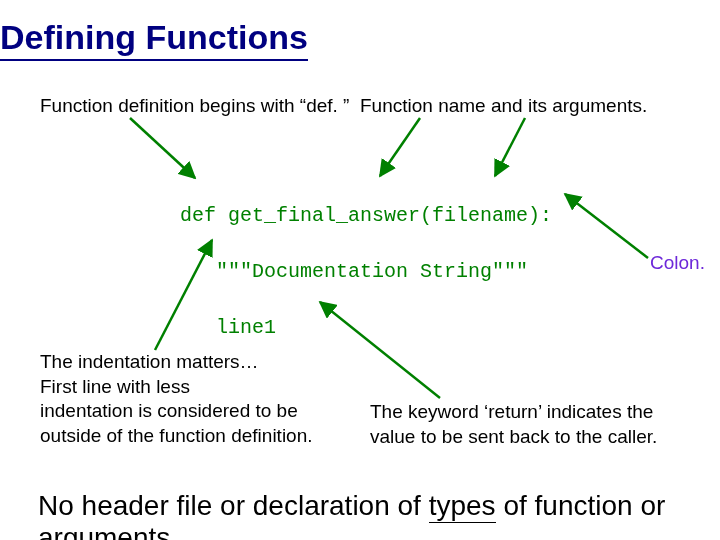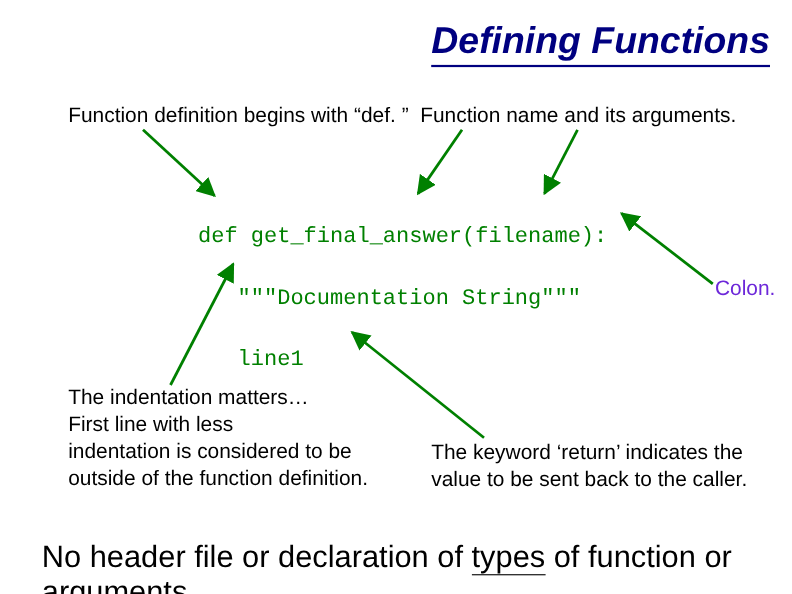--- a/index.html
+++ b/index.html
@@ -9,37 +9,35 @@
     background: #fff;
     font-family: Arial, Helvetica, sans-serif;
     position: relative;
     overflow: hidden;
   }
   .title-wrap {
     position: absolute;
     top: 18px;
     left: 0;
     width: 700px;
-    text-align: right;
-    font-style: italic;
+    text-align: left;
   }
   .title {
     display: inline-block;
     font-size: 34px;
     font-weight: bold;
     color: #000080;
     border-bottom: 2px solid #000080;
     padding-bottom: 2px;
   }
   .label {
     position: absolute;
     font-size: 19px;
     color: #000;
     line-height: 1.3;
-    margin-left: 22px;
   }
   .colon-label {
     position: absolute;
     font-size: 19px;
     color: #6d28d9;
   }
   .code {
     position: absolute;
     left: 180px;
     top: 174px;

